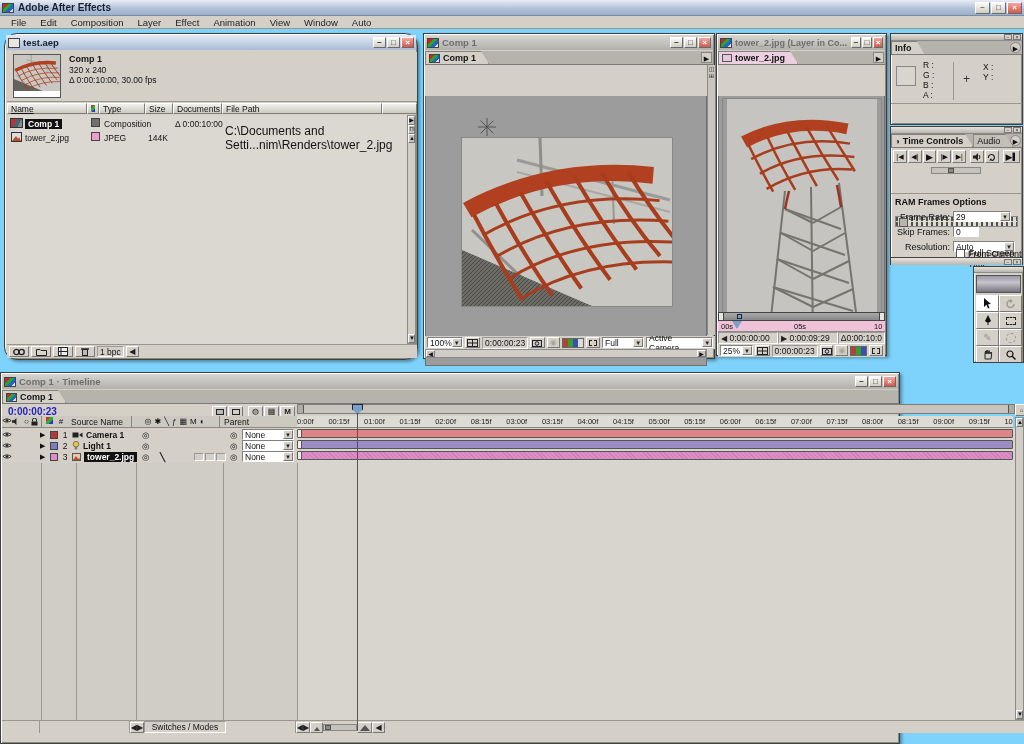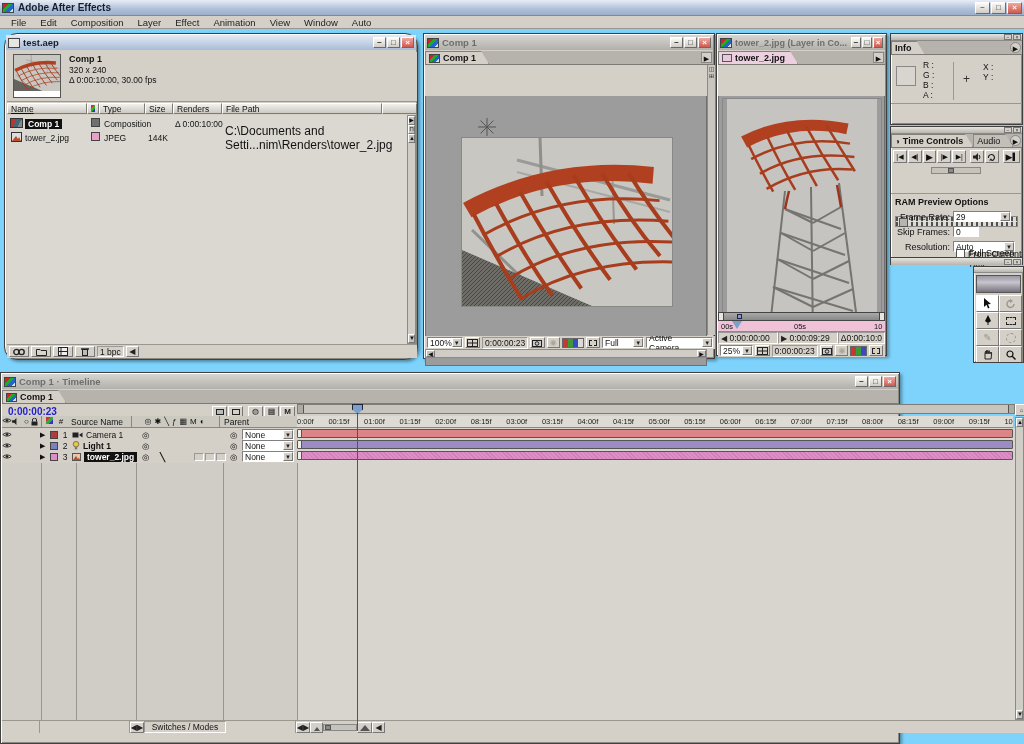--- a/index.html
+++ b/index.html
@@ -212,21 +212,21 @@
       <div class="colhdr" style="width:12px;">
           <span style="width:7px;height:7px;background:linear-gradient(135deg,#c33 33%,#3a3 33% 66%,#33c 66%)"></span>
         </div>
       <div class="colhdr" style="width:46px;">
           <span>Type</span>
         </div>
       <div class="colhdr" style="width:28px;">
           <span>Size</span>
         </div>
       <div class="colhdr" style="width:49px;">
-          <span>Renders</span>
+          <span>Documents</span>
         </div>
       <div class="colhdr" style="width:160px;">
           <span>File Path</span>
         </div>
       <div class="colhdr" style="flex:1;"></div>
     </div>
 
     <div class="abs" style="left:2px; top:81px; width:400px; height:229px; background:#dbd8d2;">
 
       <div class="prow" style="left:0; top:2px; width:100%;">
@@ -509,21 +509,21 @@
         </div>
       <div class="pbtn" style="margin-left:3px; width:20px;"><span style="font-size:9px">▶</span>▌</div>
     </div>
     <div class="abs" style="left:40px; top:40px; width:50px; height:7px; background:#c6c3bc; border:1px solid #888; display:flex; align-items:center;">
       <span style="margin-left:16px; width:6px; height:5px; background:#8c8a84; border:1px solid #555;"></span>
     </div>
     <div class="abs filmstrip" style="left:4px; top:51px; width:123px;">
       <span class="abs" style="left:3px; top:1px; width:9px; height:9px; background:#b8b5ae; border:1px solid #555; z-index:2;"></span>
     </div>
     <div class="abs" style="left:0; top:66px; width:131px; height:1px; background:#9a978f;"></div>
-    <div class="abs" style="left:4px; top:70px; font-weight:bold; font-size:9px;">RAM Preview Options</div>
+    <div class="abs" style="left:4px; top:70px; font-weight:bold; font-size:9px;">RAM Frames Options</div>
     <div class="abs formrow" style="left:0; top:82px; width:131px;">
       <span class="lab">Frame Rate:</span>
       <div class="dd" style="width:58px;">
           <span>29</span>
           <span class="arr">▼</span>
         </div>
     </div>
     <div class="abs formrow" style="left:0; top:97px; width:131px;">
       <span class="lab">Skip Frames:</span>
       <div class="dd" style="width:26px;">
@@ -706,21 +706,21 @@
             <circle cx="6" cy="4" r="1.6" fill="#222"></circle>
           </svg></span>
       <span style="width:28px;"></span>
       <span style="width:10px; font-size:7px;">▶</span>
       <span class="chip" style="background:#b13a3a; width:8px; height:8px;"></span>
       <span style="width:14px; text-align:center;">1</span>
       <svg width="11" height="8" viewBox="0 0 11 8">
           <rect x="0.5" y="1.5" width="6" height="5" fill="#222"></rect>
           <polygon points="7,4 10.5,1.5 10.5,6.5" fill="#222"></polygon>
         </svg>
-      <span style="font-weight:normal; padding-left:3px;">Camera 1</span>
+      <span style="font-weight:bold; padding-left:3px;">Camera 1</span>
       <span class="abs" style="left:140px;">◎</span>
       <span class="abs" style="left:228px;">◎</span>
       <span class="abs dd" style="left:240px; width:52px;">
           <span>None</span>
           <span class="arr">▼</span>
         </span>
     </div>
     <div class="lrow" style="left:1px; top:67px; width:295px;">
       <span style="width:10px; text-align:center;"><svg class="eye" width="10" height="7" viewBox="0 0 12 8">
             <path d="M1 4 Q6 0 11 4 Q6 8 1 4 Z" fill="none" stroke="#222"></path>

